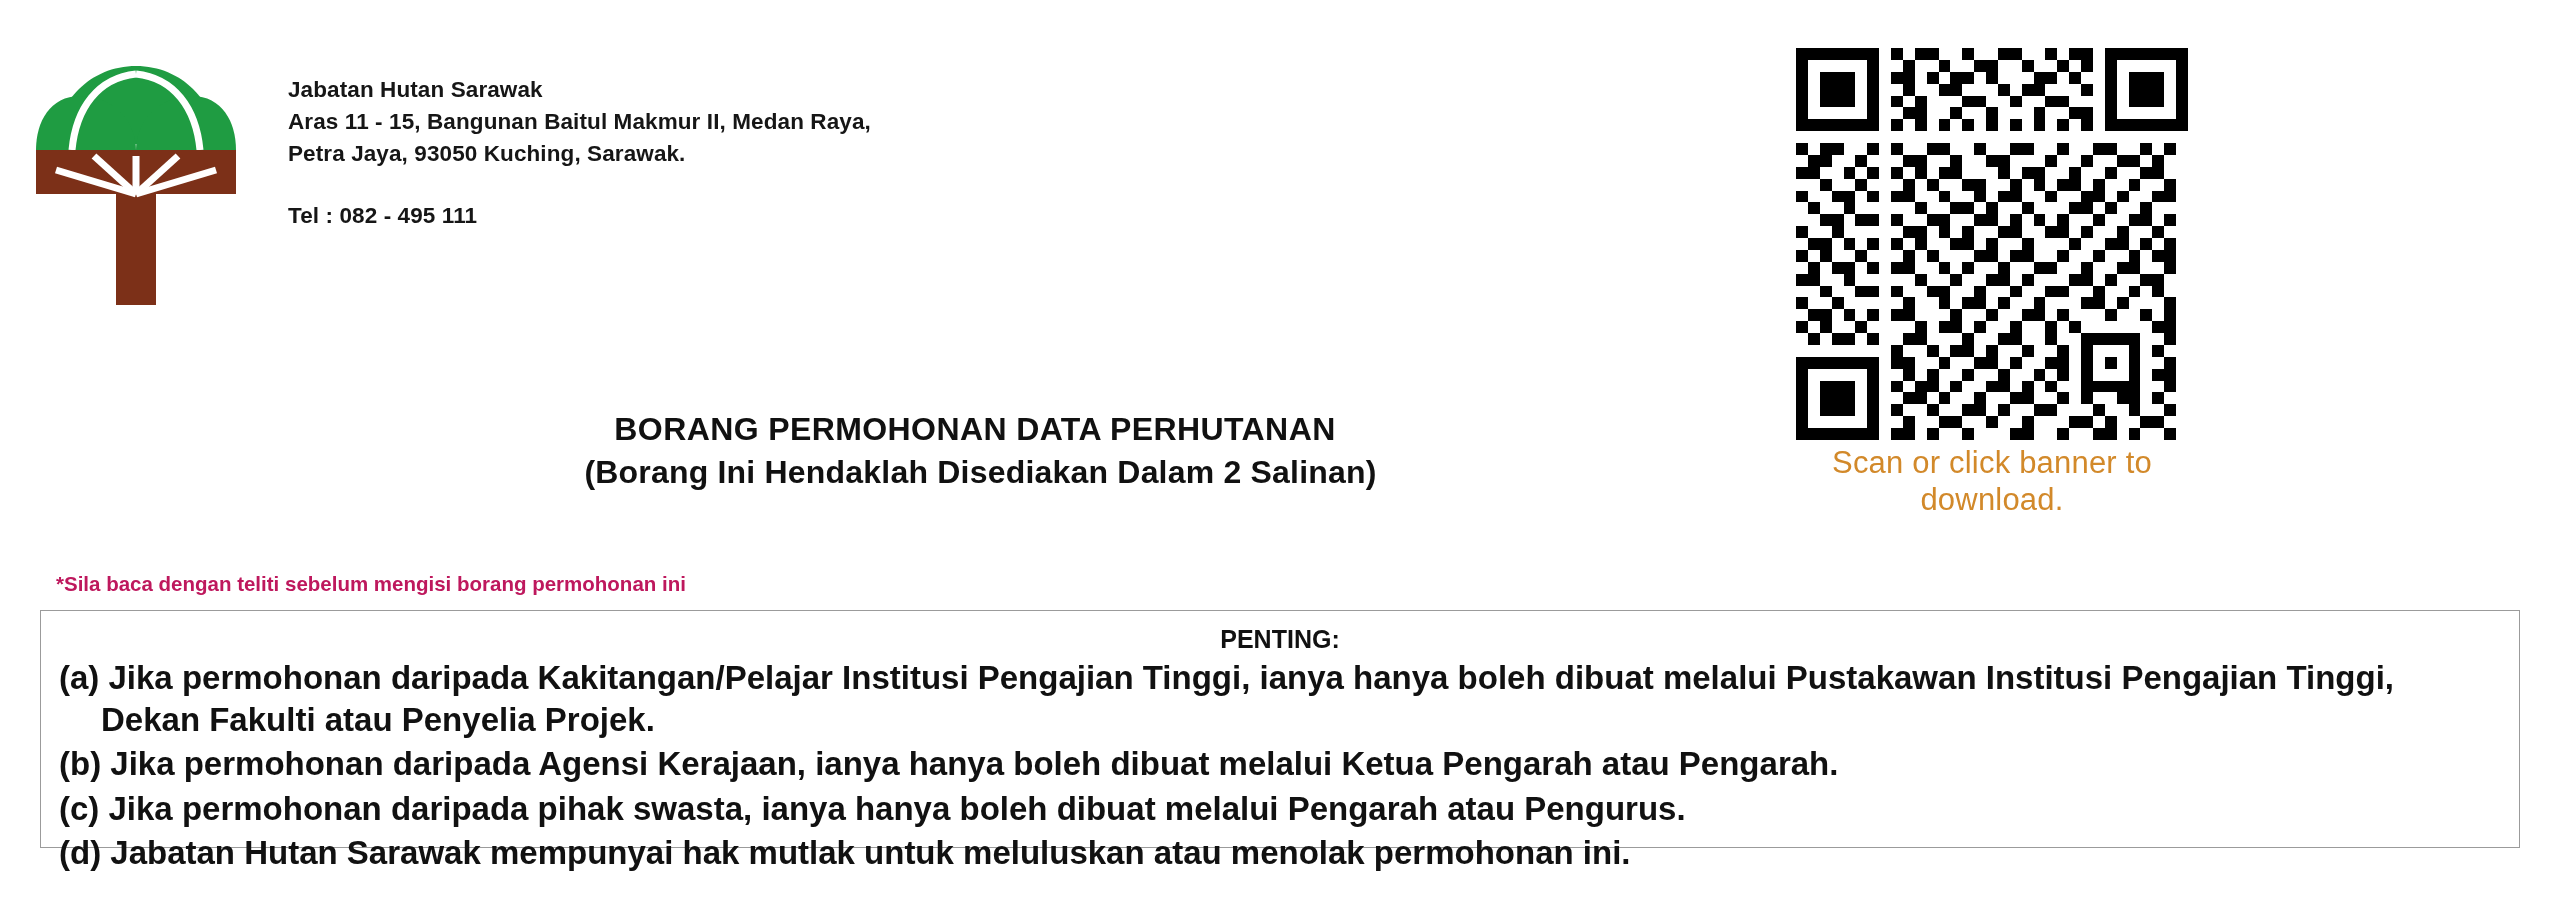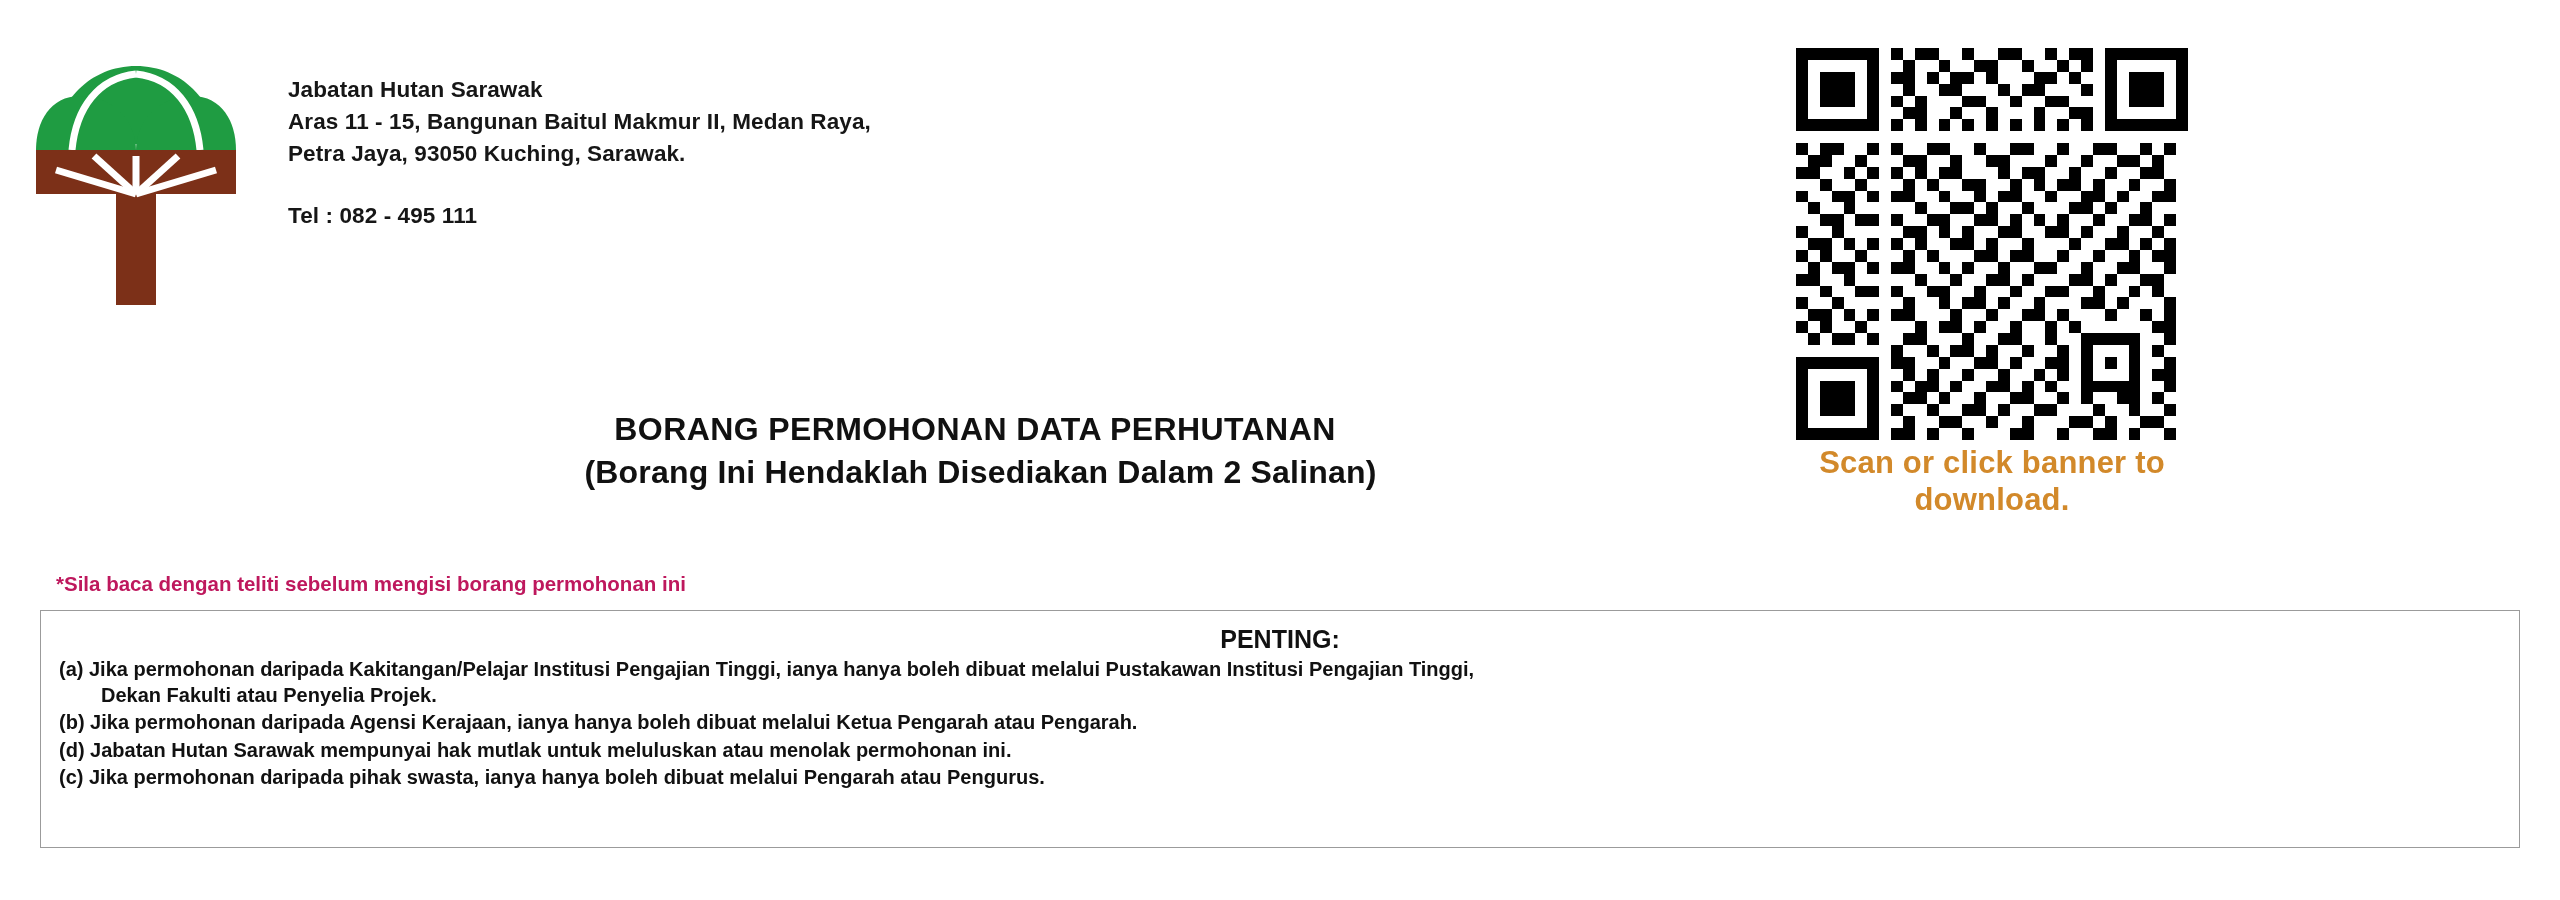--- a/index.html
+++ b/index.html
@@ -67,21 +67,21 @@
   .qr-code {
     width: 392px;
     height: 392px;
     margin: 0 auto;
     display: block;
     image-rendering: pixelated;
   }
   .qr-caption {
     margin-top: 4px;
     font-size: 31px;
-    font-weight: bold;
+    font-weight: normal;
     color: #d2892a;
     line-height: 1.2;
     letter-spacing: .2px;
   }
 
   
   .title-block {
     position: absolute;
     top: 408px;
     left: 0;
@@ -127,21 +127,21 @@
     background: #ffffff;
   }
   .important-title {
     font-size: 25px;
     font-weight: bold;
     color: #111111;
     margin-bottom: 3px;
     text-align: center;
   }
   .important-item {
-    font-size: 20px;
+    font-size: 33px;
     font-weight: bold;
     color: #111111;
     line-height: 1.28;
     margin-top: 2px;
   }
   .important-item .cont {
     display: block;
     padding-left: 42px;
   }
 </style>
@@ -507,17 +507,17 @@
 
   <div class="important-box">
     <div class="important-title">PENTING:</div>
 
     <div class="important-item">
       <span>(a) Jika permohonan daripada Kakitangan/Pelajar Institusi Pengajian Tinggi, ianya hanya boleh dibuat melalui Pustakawan Institusi Pengajian Tinggi,</span>
       <span class="cont">Dekan Fakulti atau Penyelia Projek.</span>
     </div>
 
     <div class="important-item">(b) Jika permohonan daripada Agensi Kerajaan, ianya hanya boleh dibuat melalui Ketua Pengarah atau Pengarah.</div>
+    <div class="important-item">(c) Jika permohonan daripada pihak swasta, ianya hanya boleh dibuat melalui Pengarah atau Pengurus.</div>
     <div class="important-item">(d) Jabatan Hutan Sarawak mempunyai hak mutlak untuk meluluskan atau menolak permohonan ini.</div>
-    <div class="important-item">(c) Jika permohonan daripada pihak swasta, ianya hanya boleh dibuat melalui Pengarah atau Pengurus.</div>
   </div>
 
 </div>
 
 </body></html>

